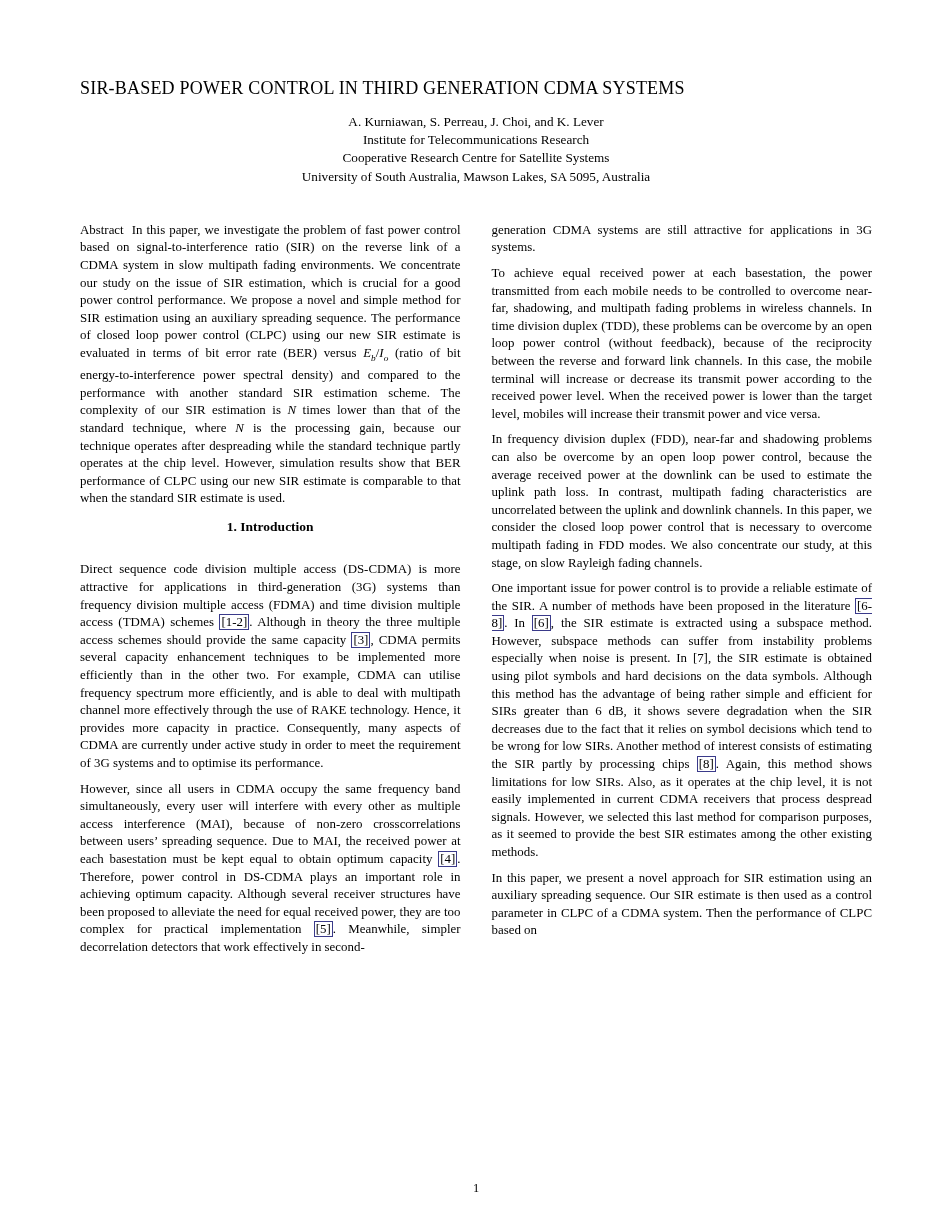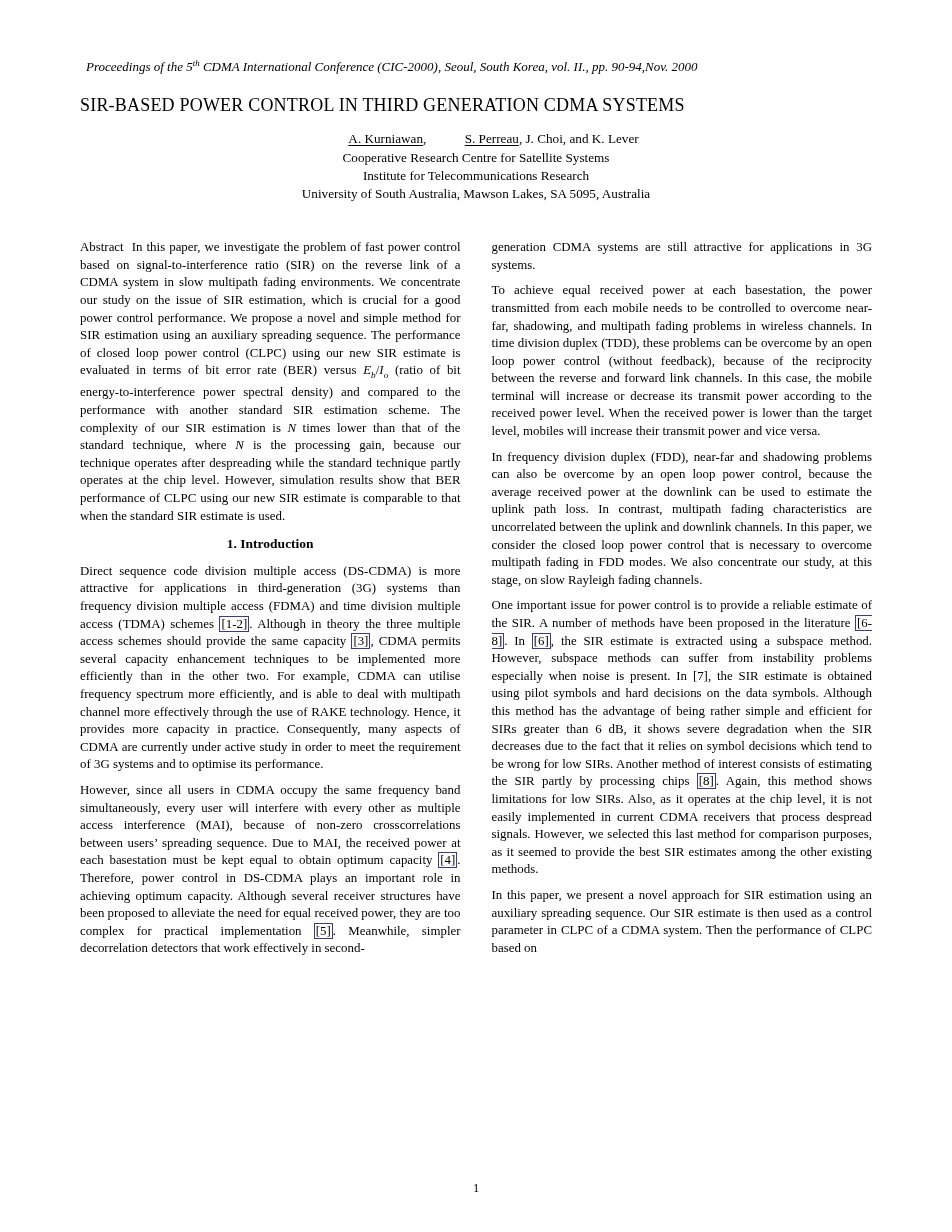--- a/index.html
+++ b/index.html
@@ -23,40 +23,40 @@
 
   .title {
     margin-top:20px;
     text-align:left;
     font-size:18px;
     font-weight:normal;
     letter-spacing:0.2px;
   }
 
   .author-block { margin-top:14px; text-align:center; font-size:13.2px; line-height:18.2px; }
-  .seg-ul { text-decoration:underline; text-underline-offset:2px;margin-left:35px; }
+  .seg-ul { text-underline-offset:2px; }
   .seg-link { color:var(--link-blue,#0000c8); text-decoration:underline; text-underline-offset:2px; }
 
   .columns {
     margin-top:36px;
     display:flex;
     gap:31px;
   }
   .col {
     width:381px;
     text-align:justify;
     font-size:12.9px;
     line-height:17.6px;
   }
   .para { margin-bottom:8px; }
   .section-heading {
     text-align:center;
     font-weight:bold;
     font-size:13.5px;
-    margin:10px 0 10px 0;
+    margin:10px 0 26px 0;
   }
 
   .seg-b { font-weight:normal; }
   .seg-i { font-style:italic; }
   .seg-isub { font-style:italic; vertical-align:sub; font-size:72%; }
   .seg-cite {
     border:1px solid var(--citation-box,#3a3a8a);
     padding:0 1px;
   }
 
@@ -65,28 +65,27 @@
     bottom:36px; left:0; right:0;
     text-align:center;
     font-size:12.5px;
   }
 </style>
 </head>
 <body>
 
 <div class="page">
 
-  <div class="proc-header"><span class="seg seg-p">Proceedings of the 5</span><span class="seg seg-sup">th</span><span class="seg seg-p"> CDMA International Conference (CIC-2000), Seoul, South Korea, vol. II., pp. 90-94,Nov. 2000</span></div>
 
   <h1 class="title">SIR-BASED POWER CONTROL IN THIRD GENERATION CDMA SYSTEMS</h1>
 
   <div class="author-block">
     <div><span class="seg seg-ul">A. Kurniawan</span><span class="seg seg-p">, </span><span class="seg seg-ul">S. Perreau</span><span class="seg seg-p">, J. Choi, and K. Lever</span></div>
+    <div>Institute for Telecommunications Research</div>
     <div>Cooperative Research Centre for Satellite Systems</div>
-    <div>Institute for Telecommunications Research</div>
     <div>University of South Australia, Mawson Lakes, SA 5095, Australia</div>
   </div>
 
   <div class="columns">
     <div class="col">
         <div class="para"><span class="seg seg-b">Abstract</span><span class="seg seg-p">&nbsp; In this paper, we investigate the problem of fast power control based on signal-to-interference ratio (SIR) on the reverse link of a CDMA system in slow multipath fading environments. We concentrate our study on the issue of SIR estimation, which is crucial for a good power control performance. We propose a novel and simple method for SIR estimation using an auxiliary spreading sequence. The performance of closed loop power control (CLPC) using our new SIR estimate is evaluated in terms of bit error rate (BER) versus </span><span class="seg seg-i">E</span><span class="seg seg-isub">b</span><span class="seg seg-p">/</span><span class="seg seg-i">I</span><span class="seg seg-isub">o</span><span class="seg seg-p"> (ratio of bit energy-to-interference power spectral density) and compared to the performance with another standard SIR estimation scheme. The complexity of our SIR estimation is </span><span class="seg seg-i">N</span><span class="seg seg-p"> times lower than that of the standard technique, where </span><span class="seg seg-i">N</span><span class="seg seg-p"> is the processing gain, because our technique operates after despreading while the standard technique partly operates at the chip level. However, simulation results show that BER performance of CLPC using our new SIR estimate is comparable to that when the standard SIR estimate is used.</span></div>
         <div class="section-heading">1. Introduction</div>
         <div class="para"><span class="seg seg-p">Direct sequence code division multiple access (DS-CDMA) is more attractive for applications in third-generation (3G) systems than frequency division multiple access (FDMA) and time division multiple access (TDMA) schemes </span><span class="seg seg-cite">[1-2]</span><span class="seg seg-p">. Although in theory the three multiple access schemes should provide the same capacity </span><span class="seg seg-cite">[3]</span><span class="seg seg-p">, CDMA permits several capacity enhancement techniques to be implemented more efficiently than in the other two. For example, CDMA can utilise frequency spectrum more efficiently, and is able to deal with multipath channel more effectively through the use of RAKE technology. Hence, it provides more capacity in practice. Consequently, many aspects of CDMA are currently under active study in order to meet the requirement of 3G systems and to optimise its performance.</span></div>
         <div class="para"><span class="seg seg-p">However, since all users in CDMA occupy the same frequency band simultaneously, every user will interfere with every other as multiple access interference (MAI), because of non-zero crosscorrelations between users’ spreading sequence. Due to MAI, the received power at each basestation must be kept equal to obtain optimum capacity </span><span class="seg seg-cite">[4]</span><span class="seg seg-p">. Therefore, power control in DS-CDMA plays an important role in achieving optimum capacity. Although several receiver structures have been proposed to alleviate the need for equal received power, they are too complex for practical implementation </span><span class="seg seg-cite">[5]</span><span class="seg seg-p">. Meanwhile, simpler decorrelation detectors that work effectively in second-</span></div>
       </div>

